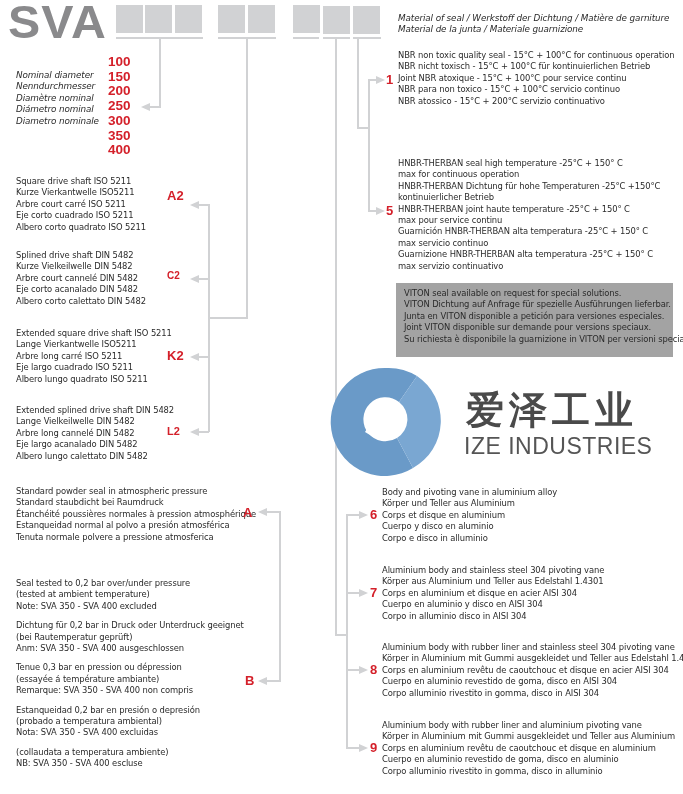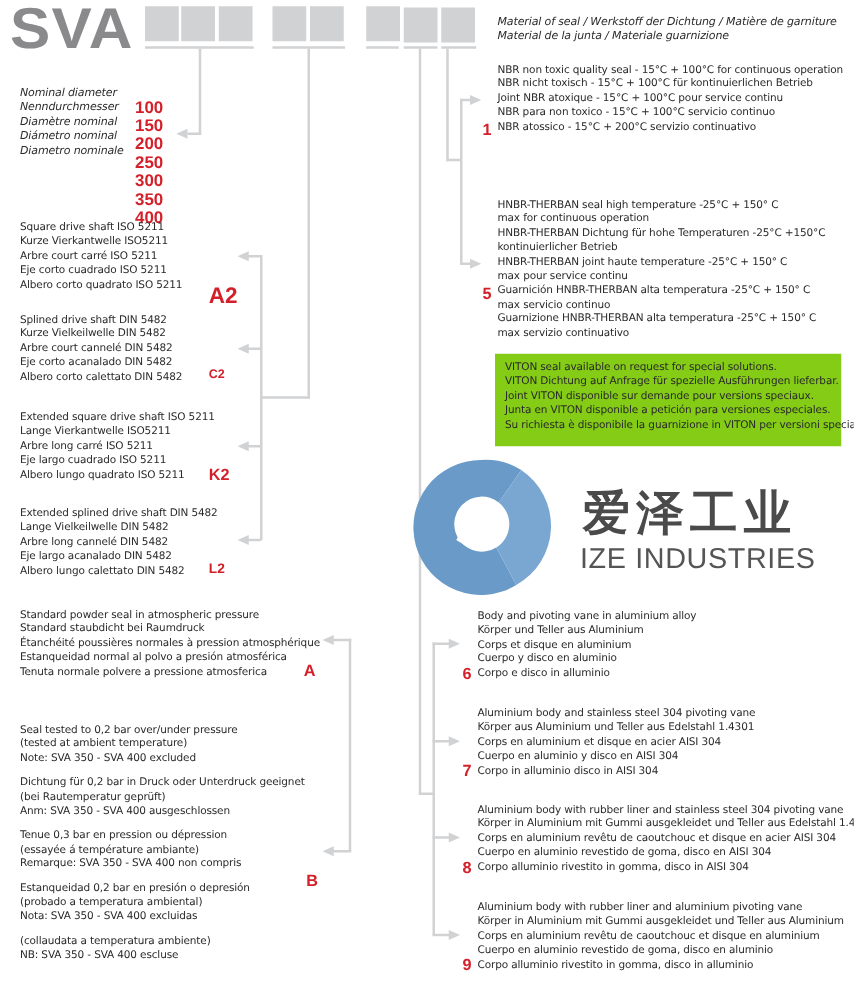--- a/index.html
+++ b/index.html
@@ -6,25 +6,25 @@
   body{width:683px;height:794px;position:relative;overflow:hidden;font-family:"DejaVu Sans",sans-serif;color:#2a2a2a;}
   .abs{position:absolute;}
   .title{left:8px;top:0px;font-family:"Liberation Sans",sans-serif;font-weight:bold;font-size:46px;color:#8a8a8c;letter-spacing:1px;line-height:44px;transform:scaleX(1.05);transform-origin:left;}
   .box{position:absolute;top:5px;width:27px;height:28px;background:#d1d2d4;}
   .uline{position:absolute;top:37px;height:2px;background:#d1d2d4;}
   .ln{position:absolute;background:#d1d2d4;}
   .v{width:2px;}
   .h{height:2px;}
   .arrL{position:absolute;width:0;height:0;border-top:4px solid transparent;border-bottom:4px solid transparent;border-right:9px solid #d1d2d4;}
   .arrR{position:absolute;width:0;height:0;border-top:4px solid transparent;border-bottom:4px solid transparent;border-left:9px solid #d1d2d4;}
-  .code{position:absolute;font-family:"Liberation Sans",sans-serif;font-weight:bold;color:#d4202a;margin-top:24px;}
+  .code{position:absolute;font-family:"Liberation Sans",sans-serif;font-weight:bold;color:#d4202a;}
   .sizes{left:108px;top:55px;font-size:13.5px;line-height:14.7px;}
   .txt{position:absolute;font-size:8.4px;line-height:11.4px;white-space:nowrap;letter-spacing:-0.1px;}
   .ital{font-style:italic;font-size:8.8px;line-height:11.4px;}
-  .viton{position:absolute;left:396px;top:283px;width:277px;height:74px;background:#84cc16;padding:5px 0 0 8px;box-sizing:border-box;}
+  .viton{position:absolute;left:396px;top:283px;width:277px;height:74px;background:#a3a3a3;padding:5px 0 0 8px;box-sizing:border-box;}
   .logo-cn{position:absolute;left:466px;top:385px;font-size:38px;color:#4a4a4a;letter-spacing:5px;font-weight:bold;}
   .logo-en{position:absolute;left:464px;top:433px;font-family:"Liberation Sans",sans-serif;font-size:23px;color:#555;letter-spacing:0.5px;}
 </style>
 </head>
 <body>
 
 <div class="abs title">SVA</div>
 
 <div>
   <div class="box" style="left:116px"></div>
@@ -104,21 +104,21 @@
   <div>400</div>
 </div>
 
 <div class="txt" style="left:16px;top:176px">
   <div>Square drive shaft ISO 5211</div>
   <div>Kurze Vierkantwelle ISO5211</div>
   <div>Arbre court carré ISO 5211</div>
   <div>Eje corto cuadrado ISO 5211</div>
   <div>Albero corto quadrato ISO 5211</div>
 </div>
-<div class="code" style="left:167px;top:202px;font-size:18px">A2</div>
+<div class="code" style="left:167px;top:188px;font-size:13px">A2</div>
 
 <div class="txt" style="left:16px;top:250px">
   <div>Splined drive shaft DIN 5482</div>
   <div>Kurze Vielkeilwelle DIN 5482</div>
   <div>Arbre court cannelé DIN 5482</div>
   <div>Eje corto acanalado DIN 5482</div>
   <div>Albero corto calettato DIN 5482</div>
 </div>
 <div class="code" style="left:167px;top:270px;font-size:10px">C2</div>
 
@@ -194,22 +194,22 @@
   <div>Guarnición HNBR-THERBAN alta temperatura -25°C + 150° C</div>
   <div>max servicio continuo</div>
   <div>Guarnizione HNBR-THERBAN alta temperatura -25°C + 150° C</div>
   <div>max servizio continuativo</div>
 </div>
 <div class="code" style="left:386px;top:203px;font-size:13px">5</div>
 
 <div class="viton txt">
   <div>VITON seal available on request for special solutions.</div>
   <div>VITON Dichtung auf Anfrage für spezielle Ausführungen lieferbar.</div>
+  <div>Junta en VITON disponible a petición para versiones especiales.</div>
   <div>Joint VITON disponible sur demande pour versions speciaux.</div>
-  <div>Junta en VITON disponible a petición para versiones especiales.</div>
   <div> Su richiesta è disponibile la guarnizione in VITON per versioni speciali.</div>
 </div>
 
 <div>
   <svg class="abs" style="left:325px;top:362px" width="120" height="118" viewBox="0 0 120 118">
     <path d="M60 6 A54 54 0 1 0 88 106 L72 76 A22 22 0 1 1 74 40 L92 14 A54 54 0 0 0 60 6 Z" fill="#6a9ac8"></path>
     <path d="M74 40 L92 14 A54 54 0 0 1 88 106 L72 76 A22 22 0 0 0 74 40 Z" fill="#7aa7d2"></path>
     <path d="M40 70 L58 40 L66 46 L50 76 Z" fill="#fff"></path>
   </svg>
   <div class="logo-cn">爱泽工业</div>

